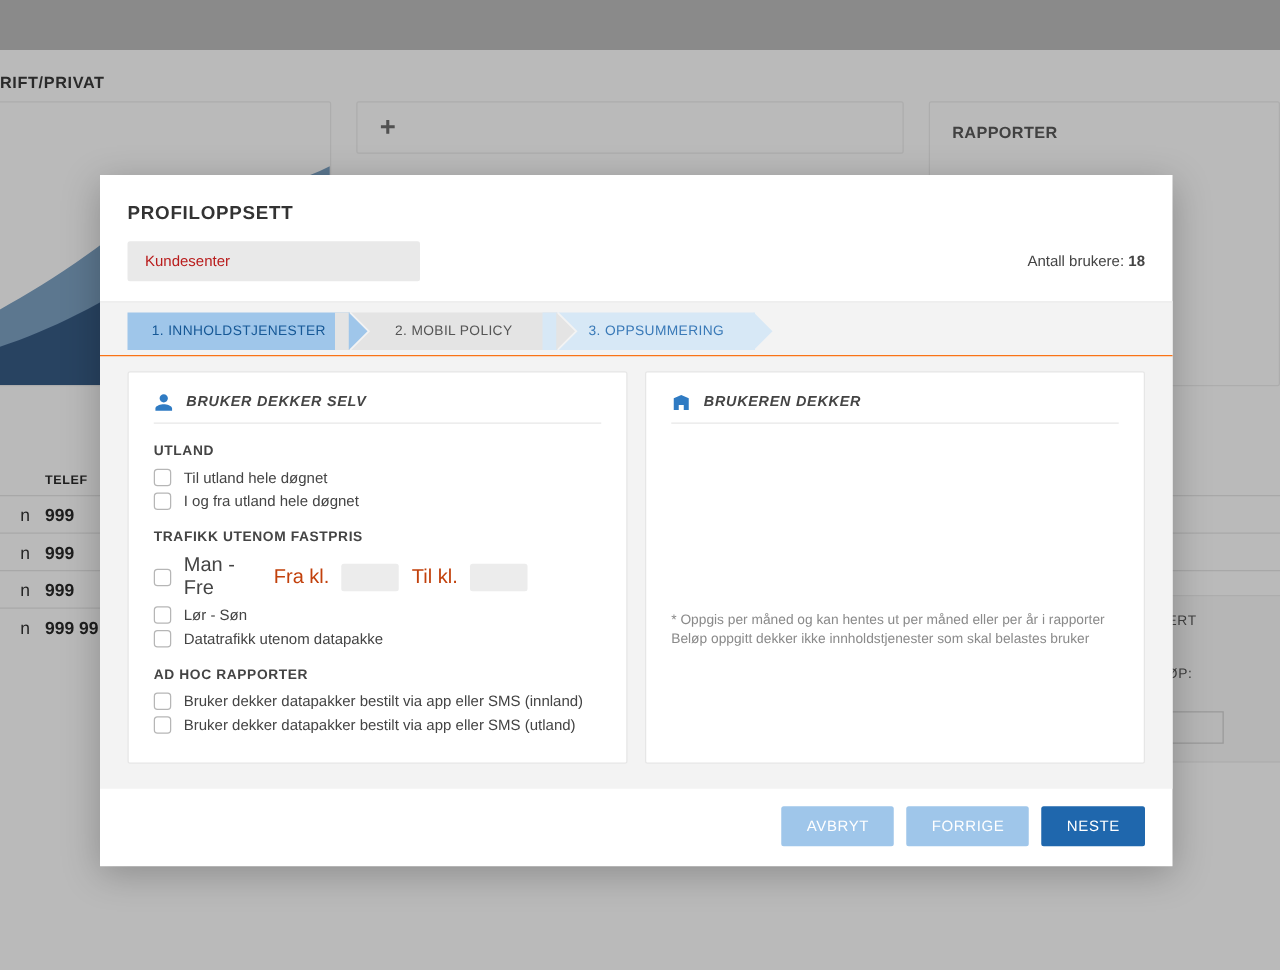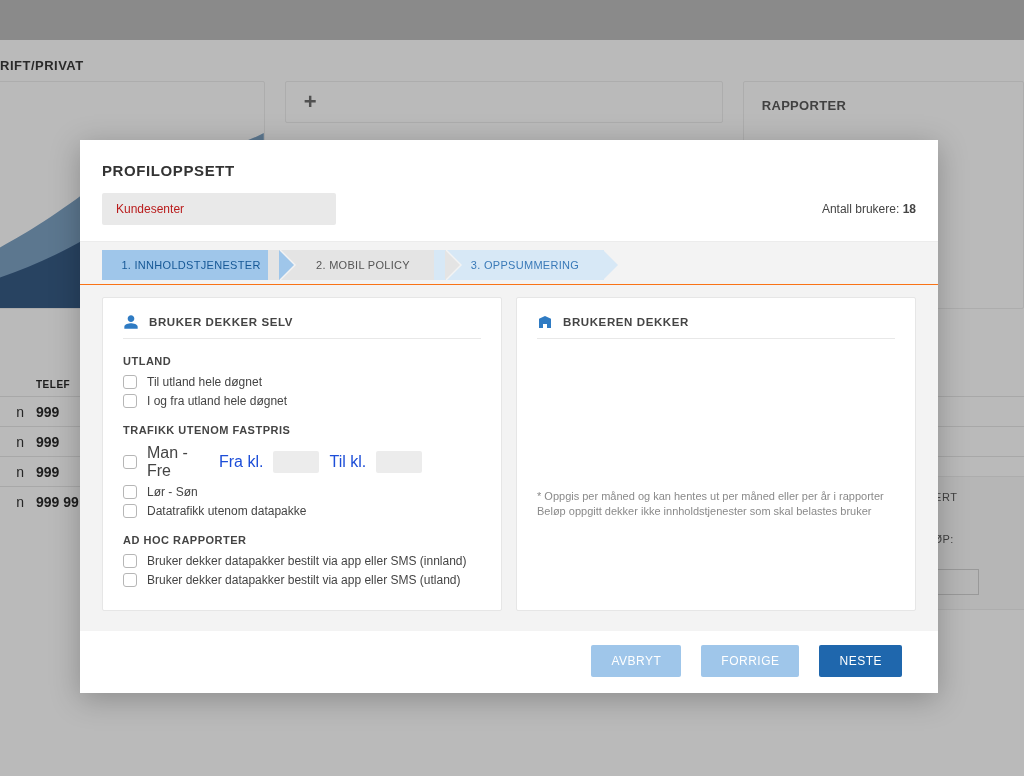--- a/index.html
+++ b/index.html
@@ -244,20 +244,21 @@
   border-bottom: 1px solid #e8e8e8;
 }
 .panel-icon {
   width: 16px; height: 16px;
 }
 .panel-title {
   font-size: 11.5px;
   font-weight: 700;
   color: #444;
   letter-spacing: 0.6px;
+  font-style: italic;
 }
 .section-label {
   font-size: 11px;
   font-weight: 700;
   color: #444;
   letter-spacing: 0.5px;
   margin-top: 16px;
   margin-bottom: 8px;
 }
 .opt {
@@ -277,21 +278,21 @@
 }
 .time-row {
   display: flex;
   align-items: center;
   gap: 10px;
   font-size: 16px;
   color: #444;
   margin: 5px 0;
 }
 .time-label { width: 62px; }
-.time-tag { color: #1d4ed8; }
+.time-tag { color: #c2410c; }
 .time-input {
   width: 46px; height: 22px;
   background: #ececec;
   border: none;
   border-radius: 2px;
 }
 .rhs-opt {
   display: flex;
   align-items: center;
   gap: 10px;
@@ -308,22 +309,22 @@
 .panel-note {
   font-size: 11px;
   color: #8a8a8a;
   margin-top: 150px;
   line-height: 15px;
 }
 
 .modal-footer {
   display: flex;
   justify-content: flex-end;
-  gap: 20px;
-  padding: 14px 36px 16px 22px;
+  gap: 10px;
+  padding: 14px 22px 16px 22px;
 }
 .btn {
   border: none;
   border-radius: 2px;
   font-size: 12px;
   letter-spacing: 0.5px;
   padding: 9px 20px;
   cursor: pointer;
   color: #fff;
 }

